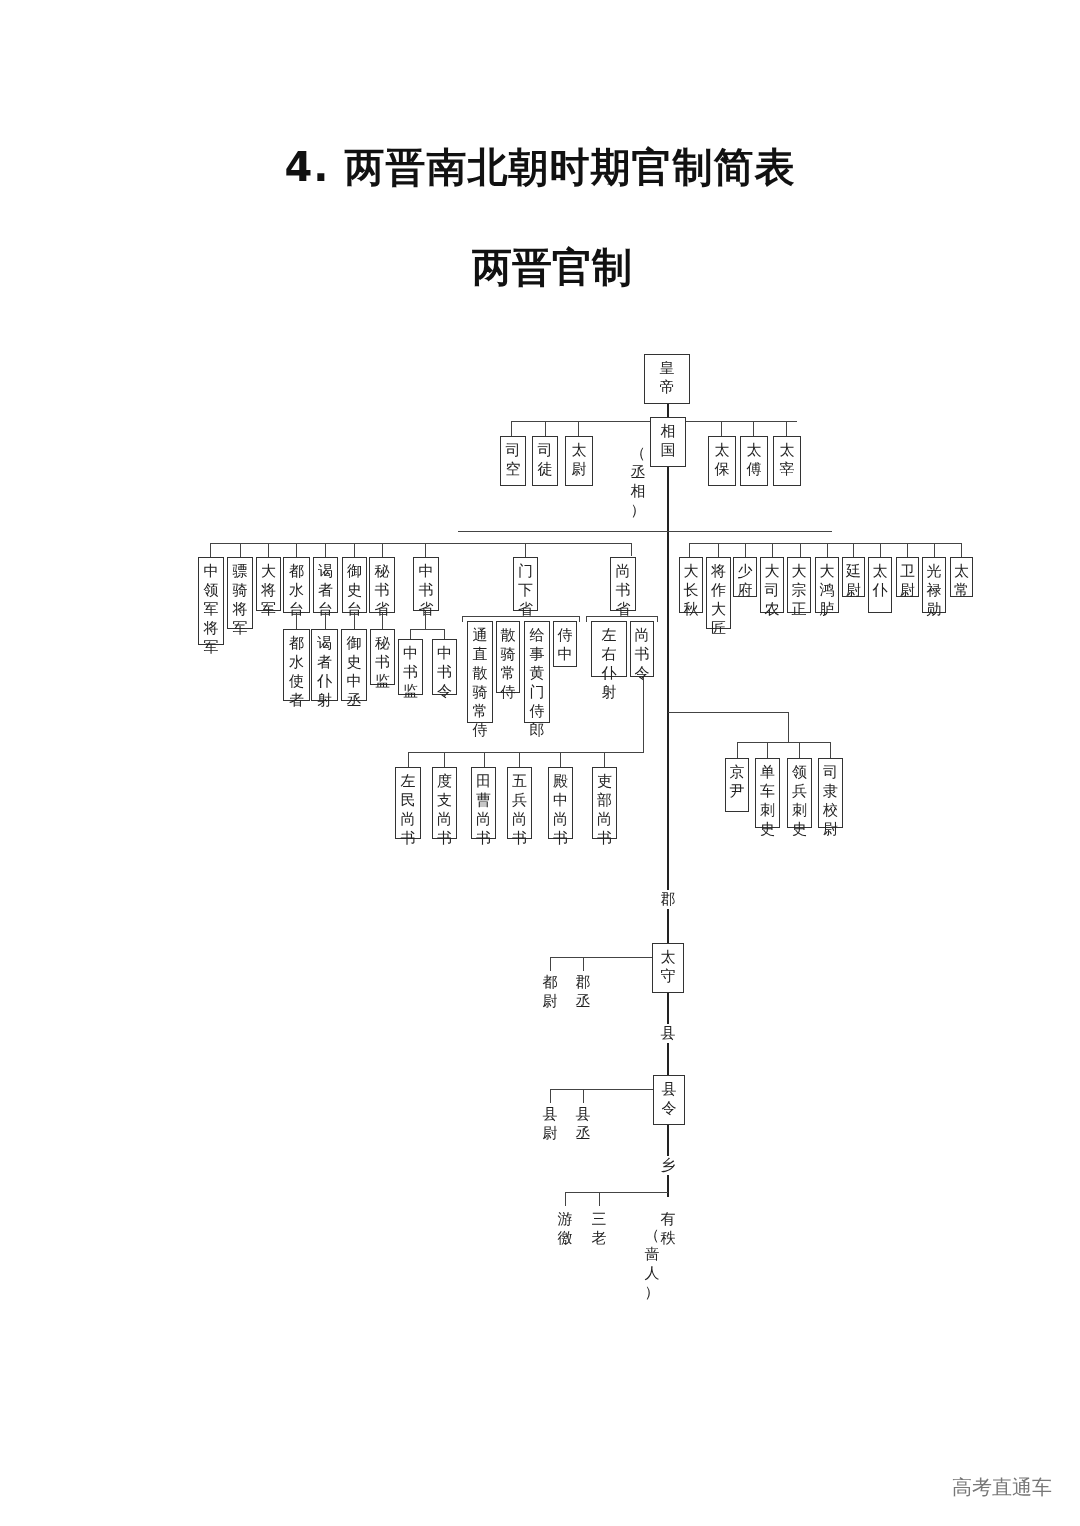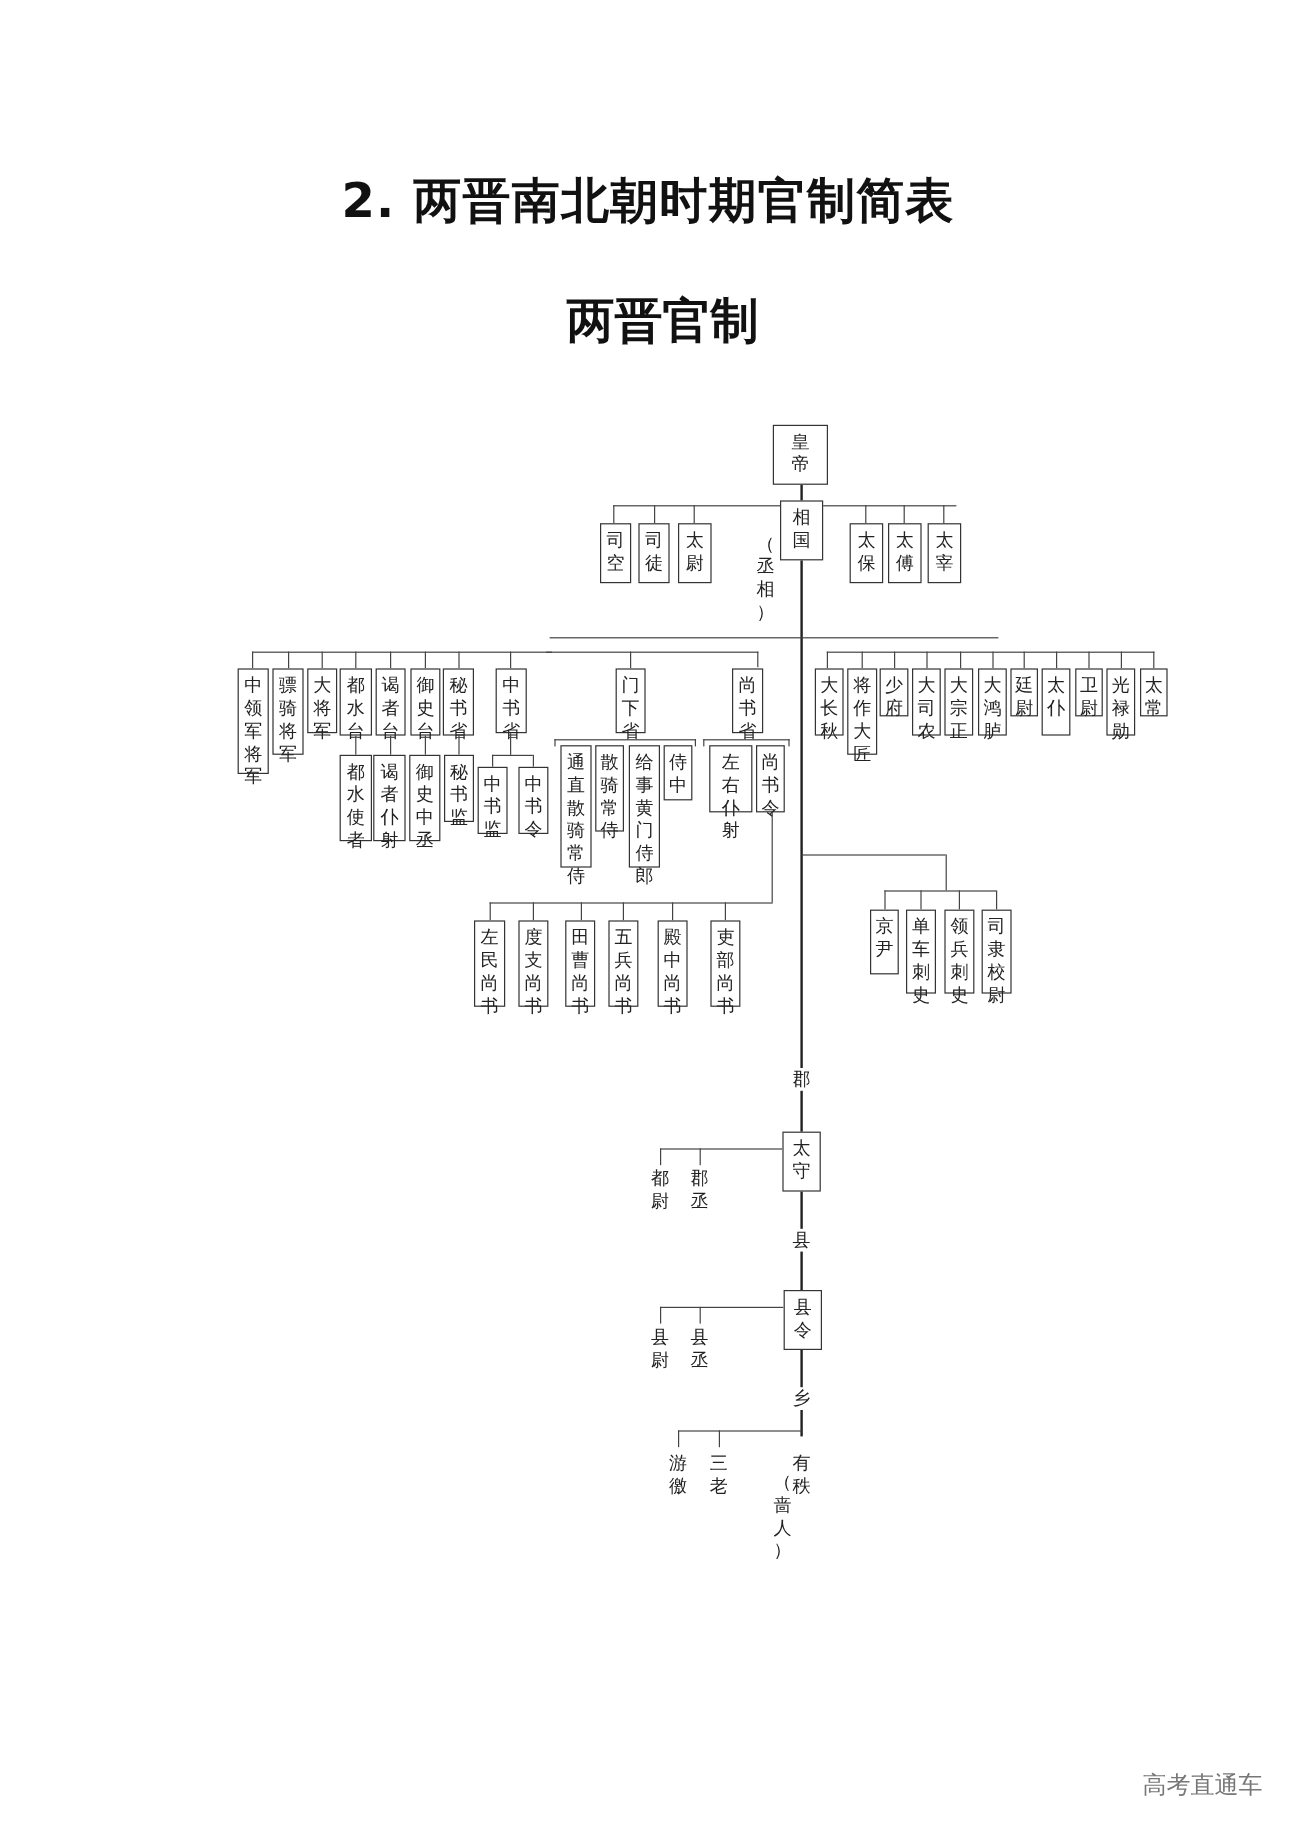--- a/index.html
+++ b/index.html
@@ -18,21 +18,21 @@
   .box span { display: block; }
   .lbl { position: absolute; font-family: "DejaVu Serif", "Liberation Serif", serif;
          font-size: 15px; line-height: 19px; color: #222; display: flex; flex-direction: column; align-items: center; }
   .h { position: absolute; height: 0; border-top: 1.5px solid #444; }
   .v { position: absolute; width: 0; border-left: 1.5px solid #444; }
   .vthick { position: absolute; width: 0; border-left: 2px solid #222; }
 </style>
 </head>
 <body>
 
-<div class="title">2. 两晋南北朝时期官制简表</div>
+<div class="title">4. 两晋南北朝时期官制简表</div>
 <div class="subtitle">两晋官制</div>
 
 <div class="chart">
 
   <div class="vthick" style="left:667px; top:402px; height:795px;"></div>
 
   <div class="box" style="left:644px; top:354px; width:46px; height:50px;">
     <span class="vt">
         <span>皇</span>
         <span>帝</span>

